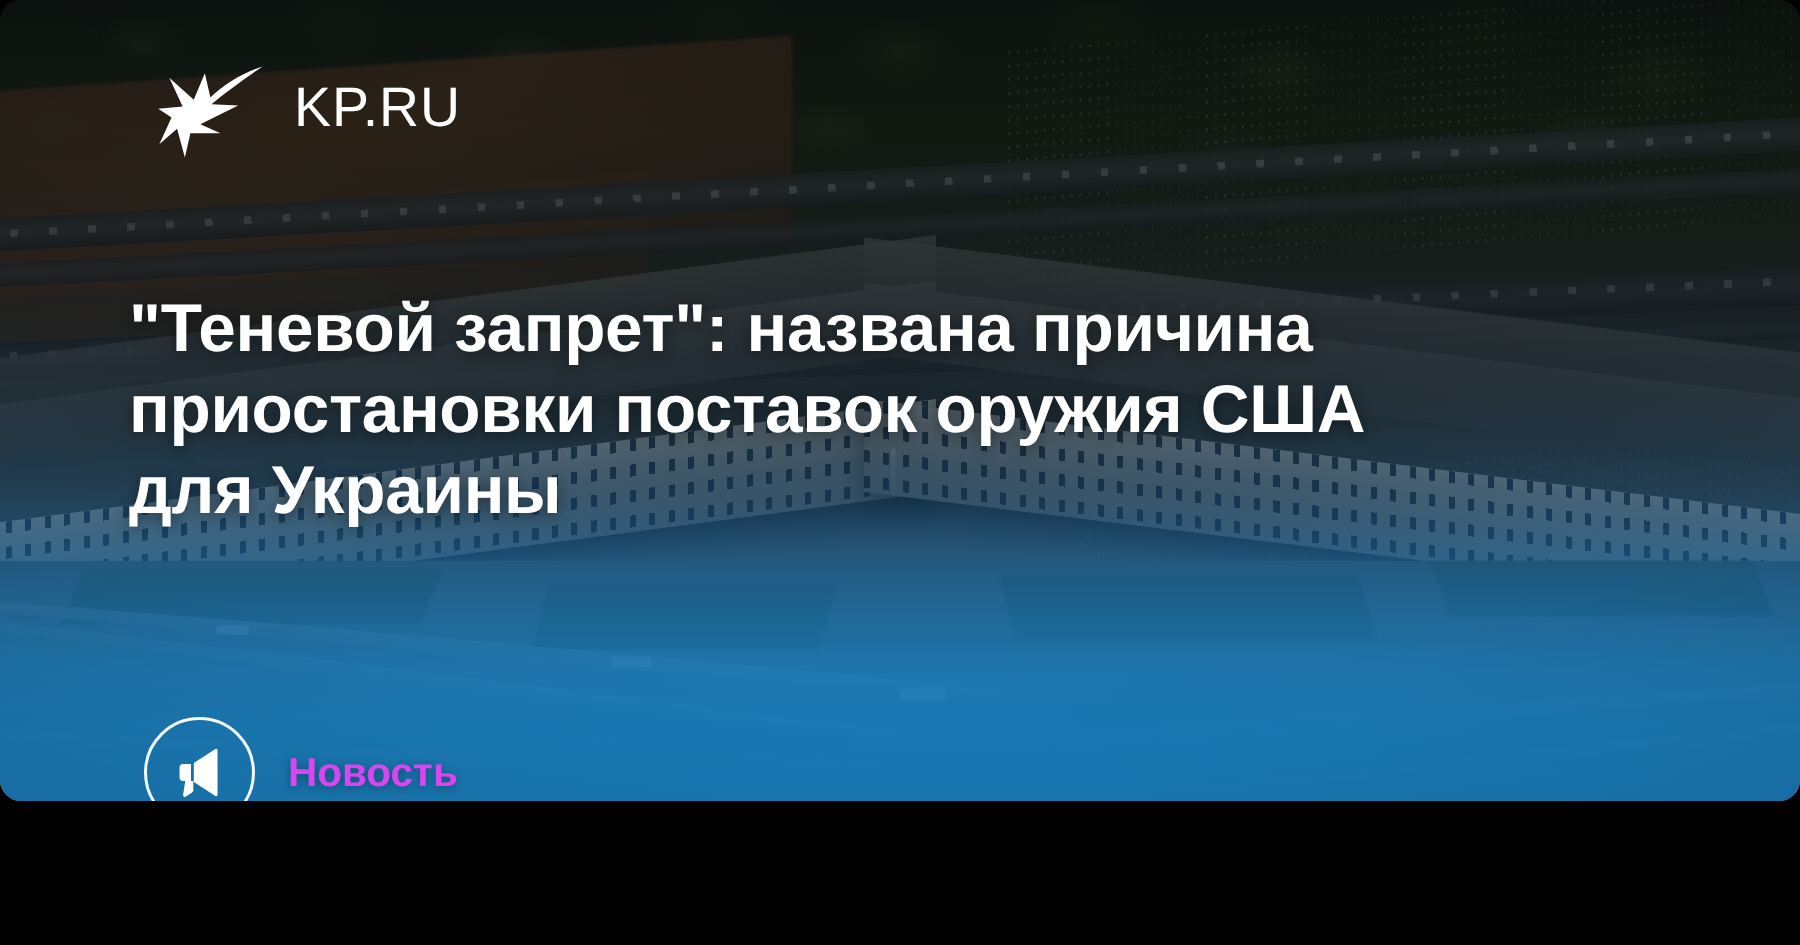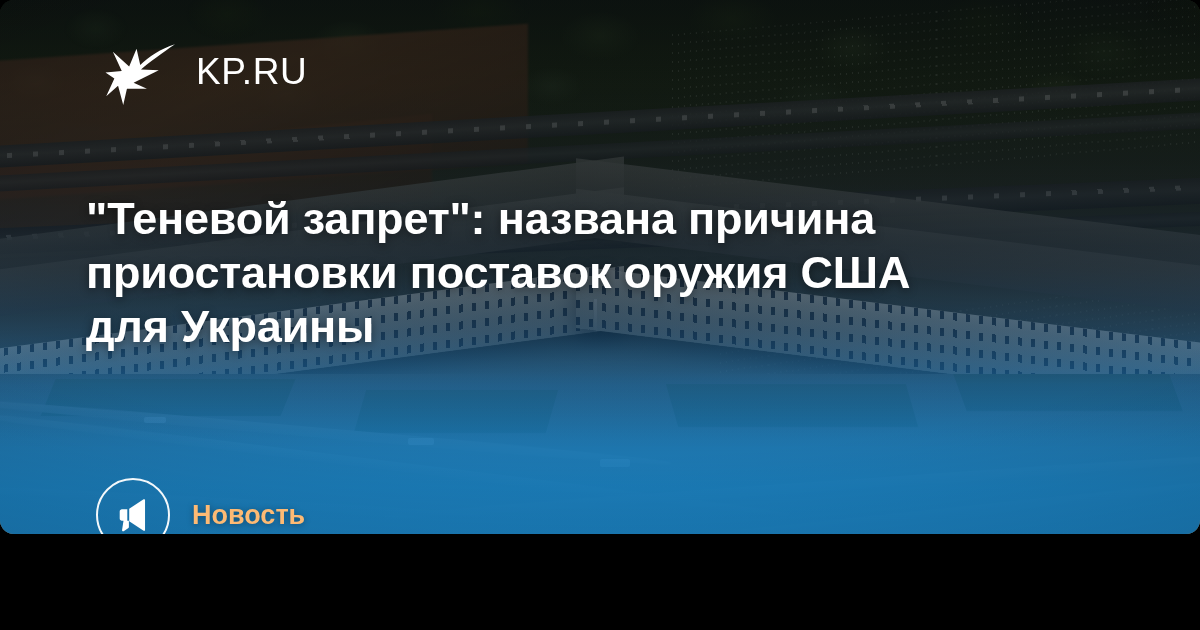--- a/index.html
+++ b/index.html
@@ -234,21 +234,21 @@
     display:flex;align-items:center;gap:22px;
   }
   .badge-circle{
     width:74px;height:74px;border-radius:50%;
     border:2px solid rgba(255,255,255,.95);
     display:flex;align-items:center;justify-content:center;
     flex:0 0 auto;
   }
   .badge-circle svg{width:38px;height:38px;display:block;}
   .badge-label{
-    color:#fdba74;font-size:27px;font-weight:700;line-height:1;white-space:nowrap;
+    color:#d946ef;font-size:27px;font-weight:700;line-height:1;white-space:nowrap;
     text-shadow:0 1px 6px rgba(0,0,0,.35);
   }
 </style>
 </head>
 <body>
 
 <div class="card">
 
   <div class="photo">
     <div class="terrain"></div>

